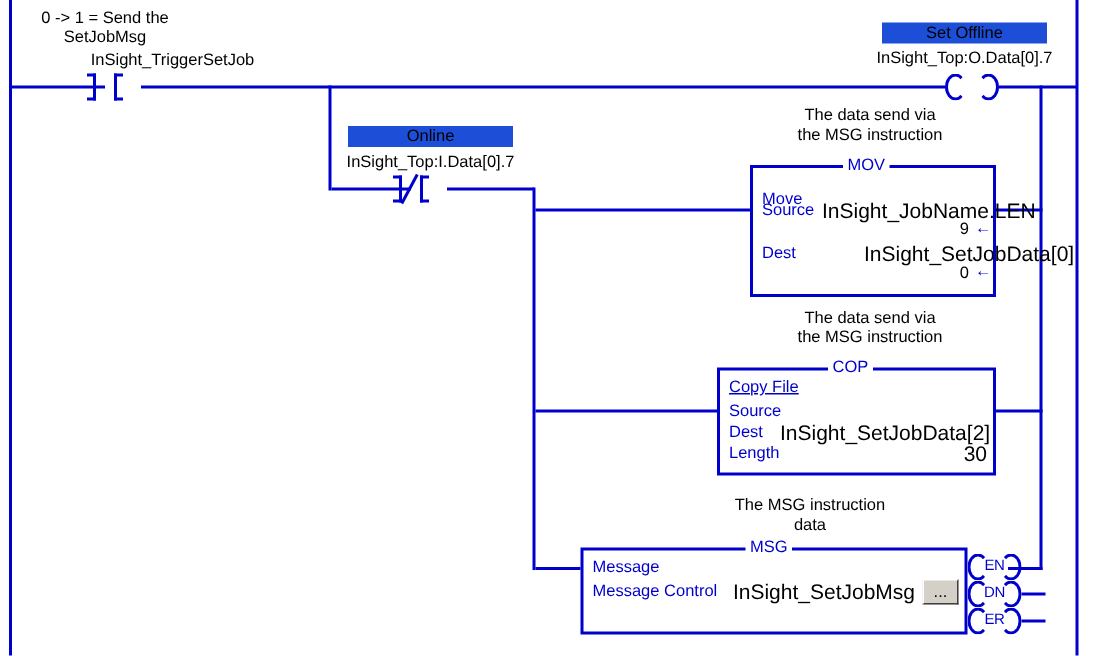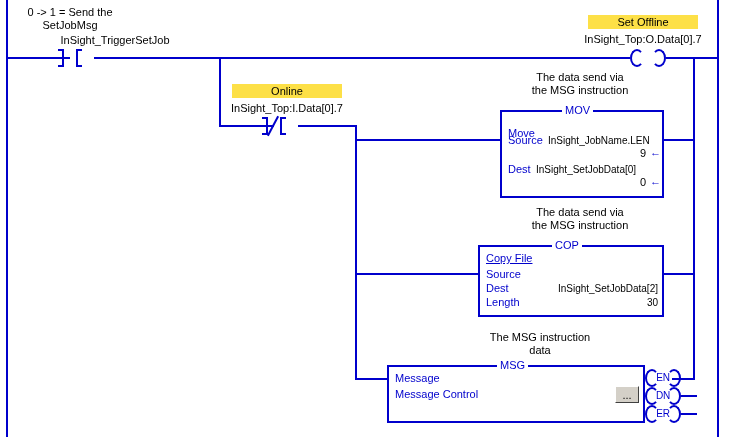--- a/index.html
+++ b/index.html
@@ -18,37 +18,37 @@
   
   .cmt{
     position:absolute;color:#000;font-size:11px;line-height:13px;
     text-align:center;white-space:pre;
   }
   .tagtxt{
     position:absolute;color:#000;font-size:11px;line-height:13px;
     text-align:center;white-space:nowrap;
   }
   .hl{
-    position:absolute;background:#fde047;color:#000;font-size:11px;
+    position:absolute;background:#1d4ed8;color:#000;font-size:11px;
     line-height:14px;text-align:center;white-space:nowrap;
   }
 
   
   .box{
     position:absolute;border:2px solid #0000cc;background:#fff;box-sizing:border-box;
   }
   .boxname{
     position:absolute;background:#fff;color:#0000cc;font-size:11px;
     line-height:12px;padding:0 3px;white-space:nowrap;text-align:center;
   }
   .lbl{
     position:absolute;color:#0000cc;font-size:11px;line-height:13px;white-space:nowrap;
   }
   .opd{
-    position:absolute;color:#000;font-size:10px;line-height:13px;white-space:nowrap;
+    position:absolute;color:#000;font-size:14px;line-height:13px;white-space:nowrap;
   }
   .opd.r{text-align:right;}
   .val{
     position:absolute;color:#000;font-size:11px;line-height:13px;
     white-space:nowrap;text-align:right;
   }
   .arw{position:absolute;color:#0000cc;font-size:11px;line-height:13px;}
 
   
   .contact{position:absolute;width:24px;height:18px;}
@@ -151,21 +151,21 @@
   <div class="box" style="left:500px;top:110px;width:164px;height:88px;"></div>
   <div class="boxname" style="left:562px;top:104px;">MOV</div>
   <div class="lbl" style="left:508px;top:127px;">Move</div>
 
   <div class="lbl" style="left:508px;top:134px;">Source</div>
   <div class="opd" style="left:548px;top:134px;">InSight_JobName.LEN</div>
   <div class="val" style="left:560px;top:147px;width:86px;">9</div>
   <div class="arw" style="left:650px;top:146px;">←</div>
 
   <div class="lbl" style="left:508px;top:163px;">Dest</div>
-  <div class="opd" style="left:536px;top:163px;">InSight_SetJobData[0]</div>
+  <div class="opd" style="left:576px;top:163px;">InSight_SetJobData[0]</div>
   <div class="val" style="left:560px;top:176px;width:86px;">0</div>
   <div class="arw" style="left:650px;top:175px;">←</div>
 
   <div class="cmt" style="left:495px;top:206px;width:170px;">The data send via
 the MSG instruction</div>
   <div class="box" style="left:478px;top:245px;width:186px;height:72px;"></div>
   <div class="boxname" style="left:552px;top:239px;">COP</div>
   <div class="lbl" style="left:486px;top:252px;text-decoration:underline;">Copy File</div>
 
   <div class="lbl" style="left:486px;top:268px;">Source</div>
@@ -176,20 +176,21 @@
   <div class="lbl" style="left:486px;top:296px;">Length</div>
   <div class="opd r" style="left:520px;top:296px;width:138px;">30</div>
 
   <div class="cmt" style="left:455px;top:331px;width:170px;">The MSG instruction
 data</div>
   <div class="box" style="left:387px;top:365px;width:258px;height:58px;"></div>
   <div class="boxname" style="left:497px;top:359px;">MSG</div>
   <div class="lbl" style="left:395px;top:372px;">Message</div>
 
   <div class="lbl" style="left:395px;top:388px;">Message Control</div>
+  <div class="opd r" style="left:480px;top:388px;width:130px;">InSight_SetJobMsg</div>
   <div class="btn3d" style="left:615px;top:386px;width:24px;height:17px;">...</div>
 
   <div class="coil" style="left:645px;top:369px;">
     <div class="pl"></div>
       <div class="pr"></div>
     <div class="ctx">EN</div>
   </div>
   <div class="coil" style="left:645px;top:387px;text-decoration:underline;">
     <div class="pl"></div>
       <div class="pr"></div>

